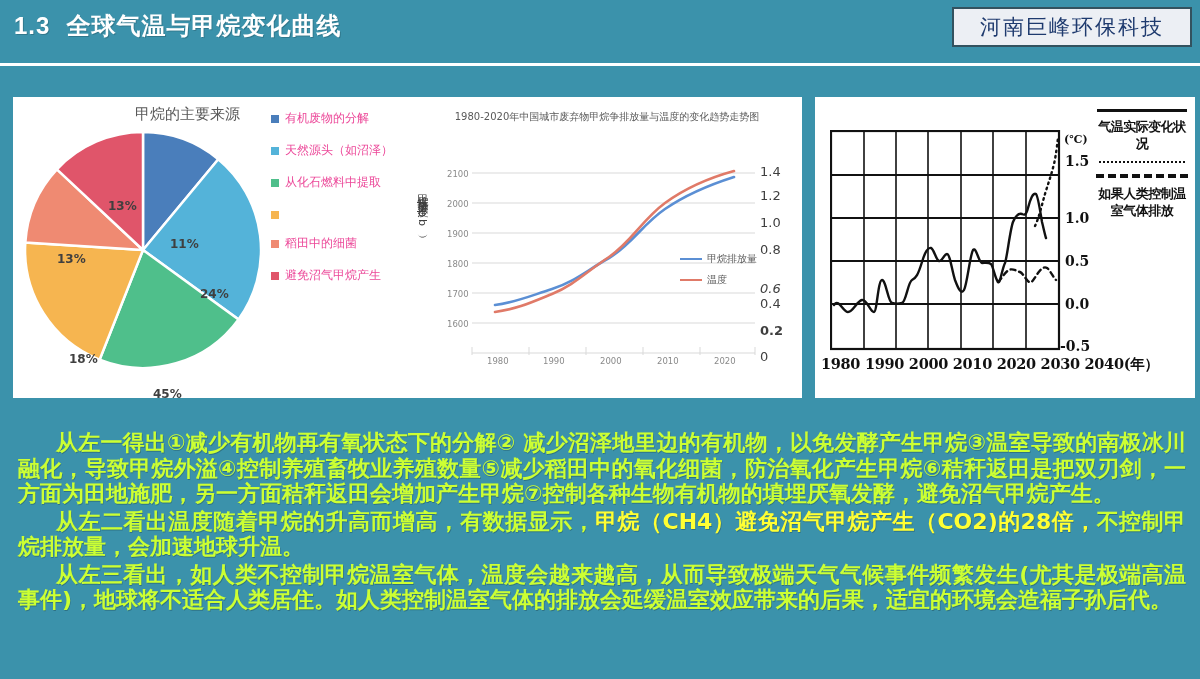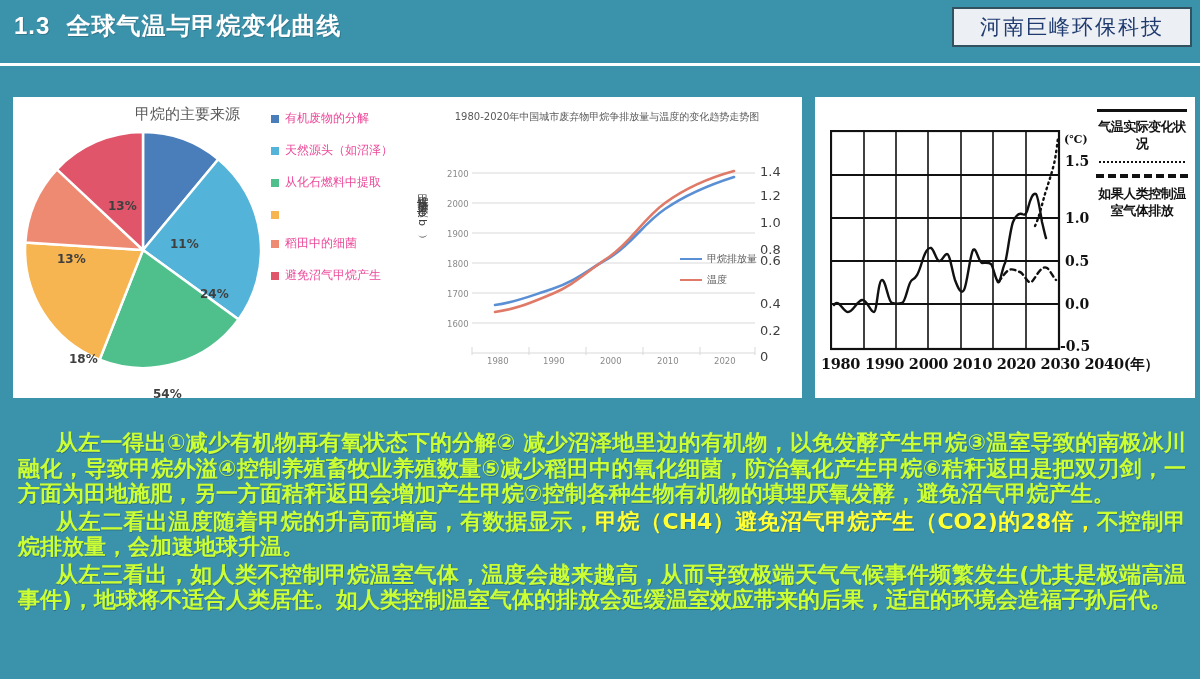--- a/index.html
+++ b/index.html
@@ -174,21 +174,21 @@
       <path d="M0,0 L-43.4,109.7 A118,118 0 0,1 -117.7,-7.4 Z" fill="#f6b550" stroke="#ffffff" stroke-width="2.5"></path>
 
       <path d="M0,0 L-117.7,-7.4 A118,118 0 0,1 -86.1,-80.7 Z" fill="#ef8a72" stroke="#ffffff" stroke-width="2.5"></path>
 
       <path d="M0,0 L-86.1,-80.7 A118,118 0 0,1 0,-118 Z" fill="#e0556a" stroke="#ffffff" stroke-width="2.5"></path>
     </g>
   </svg>
 
   <span class="pie-pct" style="left:157px;top:140px;">11%</span>
   <span class="pie-pct" style="left:187px;top:190px;">24%</span>
-  <span class="pie-pct" style="left:140px;top:290px;">54%</span>
+  <span class="pie-pct" style="left:140px;top:290px;">45%</span>
   <span class="pie-pct" style="left:56px;top:255px;">18%</span>
   <span class="pie-pct" style="left:44px;top:155px;">13%</span>
   <span class="pie-pct" style="left:95px;top:102px;">13%</span>
 
   <div id="pie-legend">
     <div class="legend-row">
       <span class="legend-swatch" style="background:#4a7ebb"></span>
       <span class="legend-label">有机废物的分解</span>
     </div>
     <div class="legend-row">
@@ -222,23 +222,23 @@
   <span class="ltick" style="left:35px;top:102px;">2000</span>
   <span class="ltick" style="left:35px;top:132px;">1900</span>
   <span class="ltick" style="left:35px;top:162px;">1800</span>
   <span class="ltick" style="left:35px;top:192px;">1700</span>
   <span class="ltick" style="left:35px;top:222px;">1600</span>
 
   <span class="rtick" style="left:348px;top:67px;">1.4</span>
   <span class="rtick" style="left:348px;top:91px;">1.2</span>
   <span class="rtick" style="left:348px;top:118px;">1.0</span>
   <span class="rtick" style="left:348px;top:145px;">0.8</span>
-  <span class="rtick" style="left:348px;top:156px;">0.6</span>
+  <span class="rtick" style="left:348px;top:184px;font-style:italic;">0.6</span>
   <span class="rtick" style="left:348px;top:199px;">0.4</span>
-  <span class="rtick" style="left:348px;top:226px;">0.2</span>
+  <span class="rtick" style="left:348px;top:226px;font-weight:bold;">0.2</span>
   <span class="rtick" style="left:348px;top:252px;">0</span>
 
   <span class="xtick" style="left:75px;top:259px;">1980</span>
   <span class="xtick" style="left:131px;top:259px;">1990</span>
   <span class="xtick" style="left:188px;top:259px;">2000</span>
   <span class="xtick" style="left:245px;top:259px;">2010</span>
   <span class="xtick" style="left:302px;top:259px;">2020</span>
 
   <svg style="position:absolute;left:0;top:0;" width="390" height="301">
 

